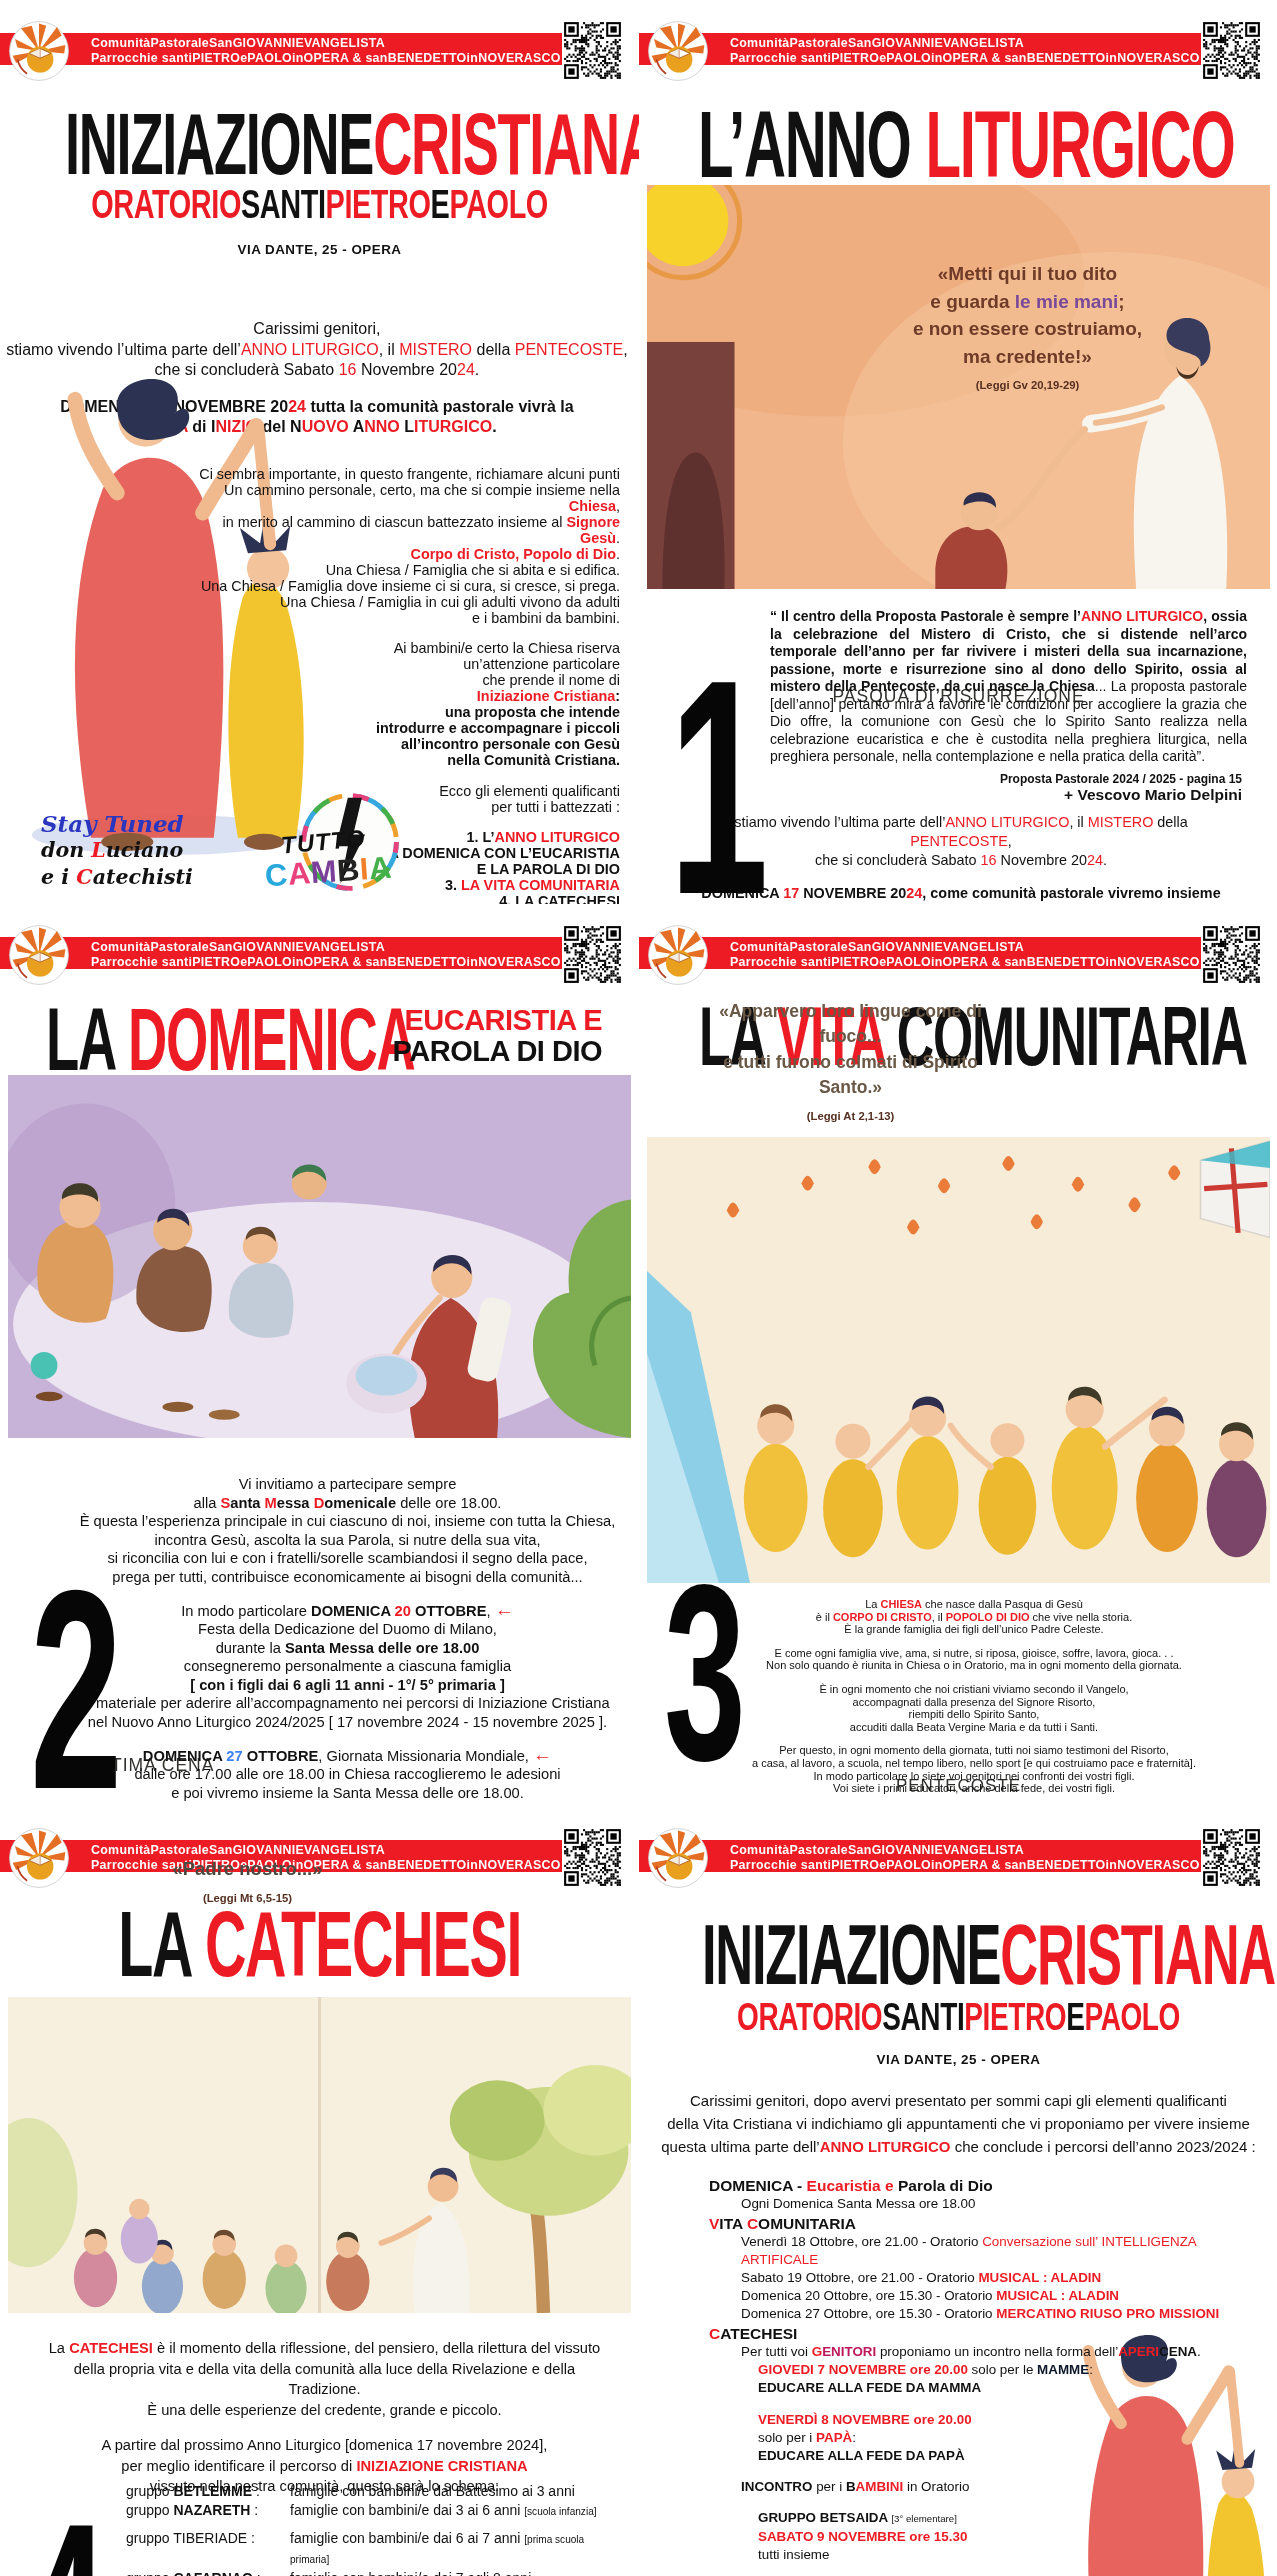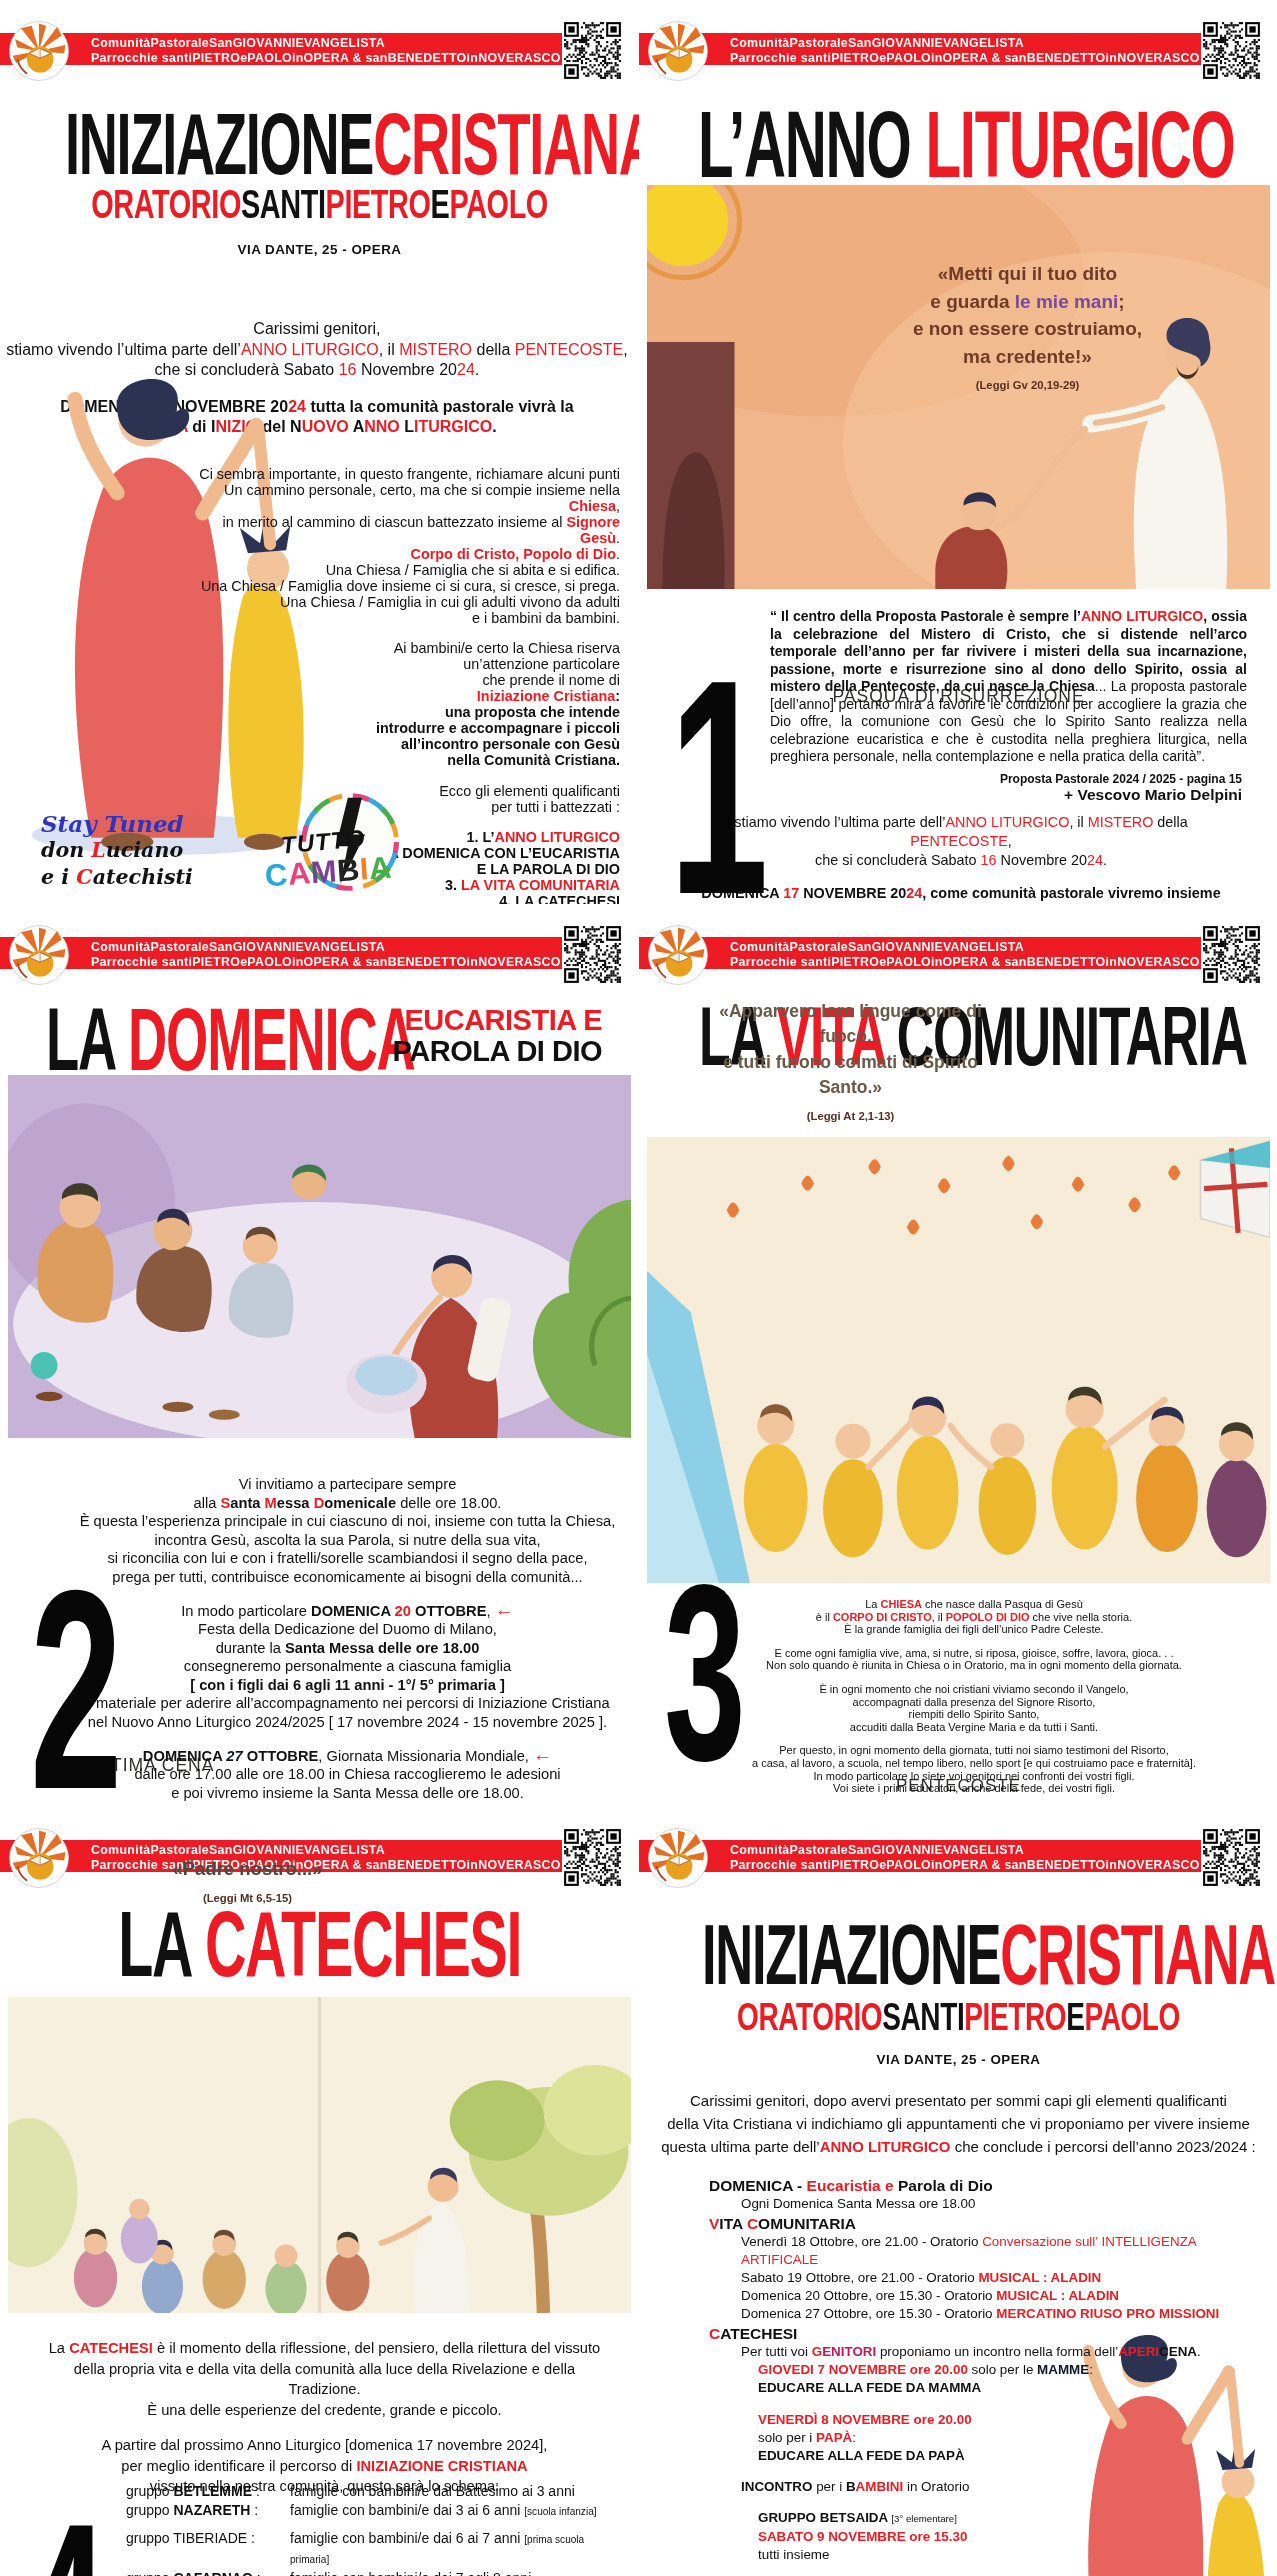--- a/index.html
+++ b/index.html
@@ -1043,21 +1043,21 @@
         <div class="ln "><span>prega per tutti, contribuisce economicamente ai bisogni della comunità...</span></div>
         <div class="ln gap"></div>
         <div class="ln "><span>In modo particolare </span><span style="font-weight: bold;">DOMENICA </span><span style="color: rgb(237, 28, 36); font-weight: bold;">20</span><span style="font-weight: bold;"> OTTOBRE</span><span>,   </span><span class="arrow" style="color: rgb(237, 28, 36);">←</span></div>
         <div class="ln "><span>Festa della Dedicazione del Duomo di Milano,</span></div>
         <div class="ln "><span>durante la </span><span style="font-weight: bold;">Santa Messa delle ore 18.00</span></div>
         <div class="ln "><span>consegneremo personalmente a ciascuna famiglia</span></div>
         <div class="ln b"><span>[ con i figli dai 6 agli 11 anni - 1°/ 5° primaria ]</span></div>
         <div class="ln "><span>il materiale per aderire all’accompagnamento nei percorsi di Iniziazione Cristiana</span></div>
         <div class="ln "><span>nel Nuovo Anno Liturgico 2024/2025 [ 17 novembre 2024 - 15 novembre 2025 ].</span></div>
         <div class="ln gap"></div>
-        <div class="ln "><span style="font-weight: bold;">DOMENICA </span><span style="color: #0f172a; font-weight: bold; font-style: italic;">27</span><span style="font-weight: bold;"> OTTOBRE</span><span>, Giornata Missionaria Mondiale,   </span><span class="arrow" style="color: rgb(237, 28, 36);">←</span></div>
+        <div class="ln "><span style="font-weight: bold;">DOMENICA </span><span style="color: #3b82f6; font-weight: bold;">27</span><span style="font-weight: bold;"> OTTOBRE</span><span>, Giornata Missionaria Mondiale,   </span><span class="arrow" style="color: rgb(237, 28, 36);">←</span></div>
         <div class="ln "><span>dalle ore 17.00 alle ore 18.00 in Chiesa raccoglieremo le adesioni</span></div>
         <div class="ln "><span>e poi vivremo insieme la Santa Messa delle ore 18.00.</span></div>
       </div>
     <div class="num" style="left:30px;top:670px;font-size:268px">2</div>
   </section>
 
   <section class="panel" id="p4">
     <header>
       <div class="bar"></div>
       <div class="logo">

